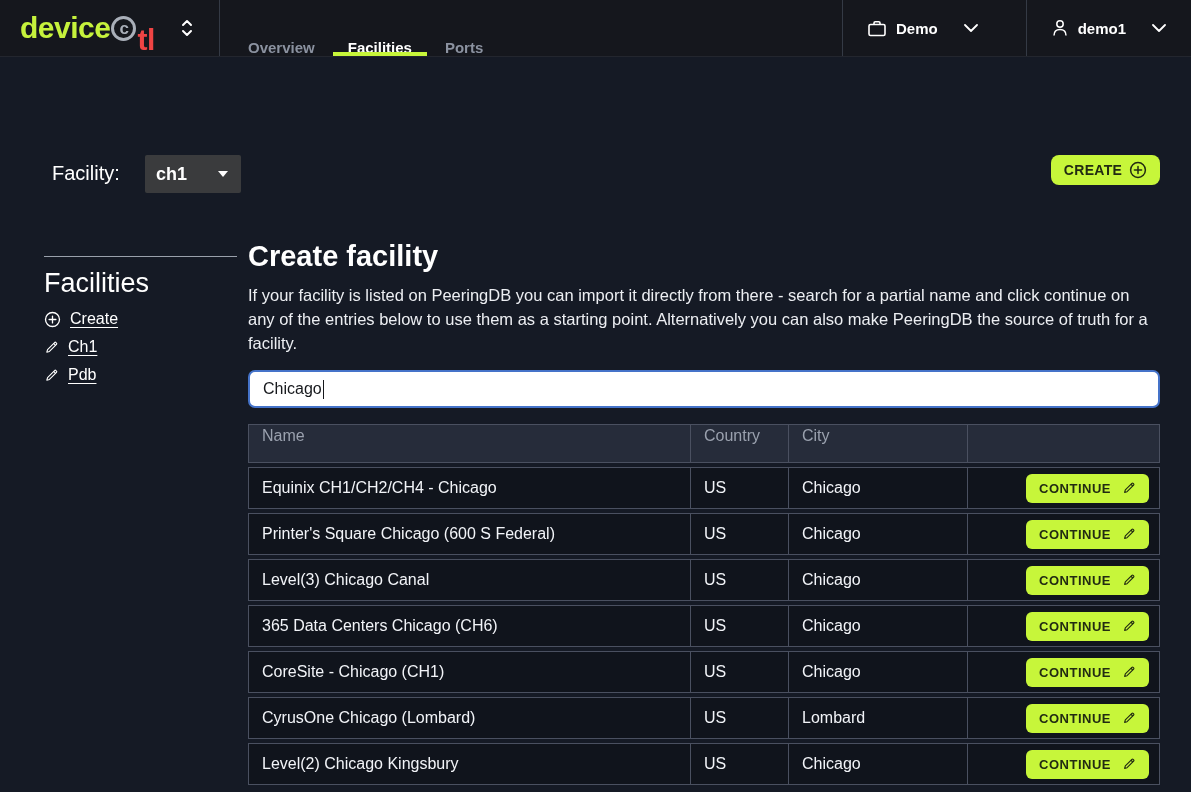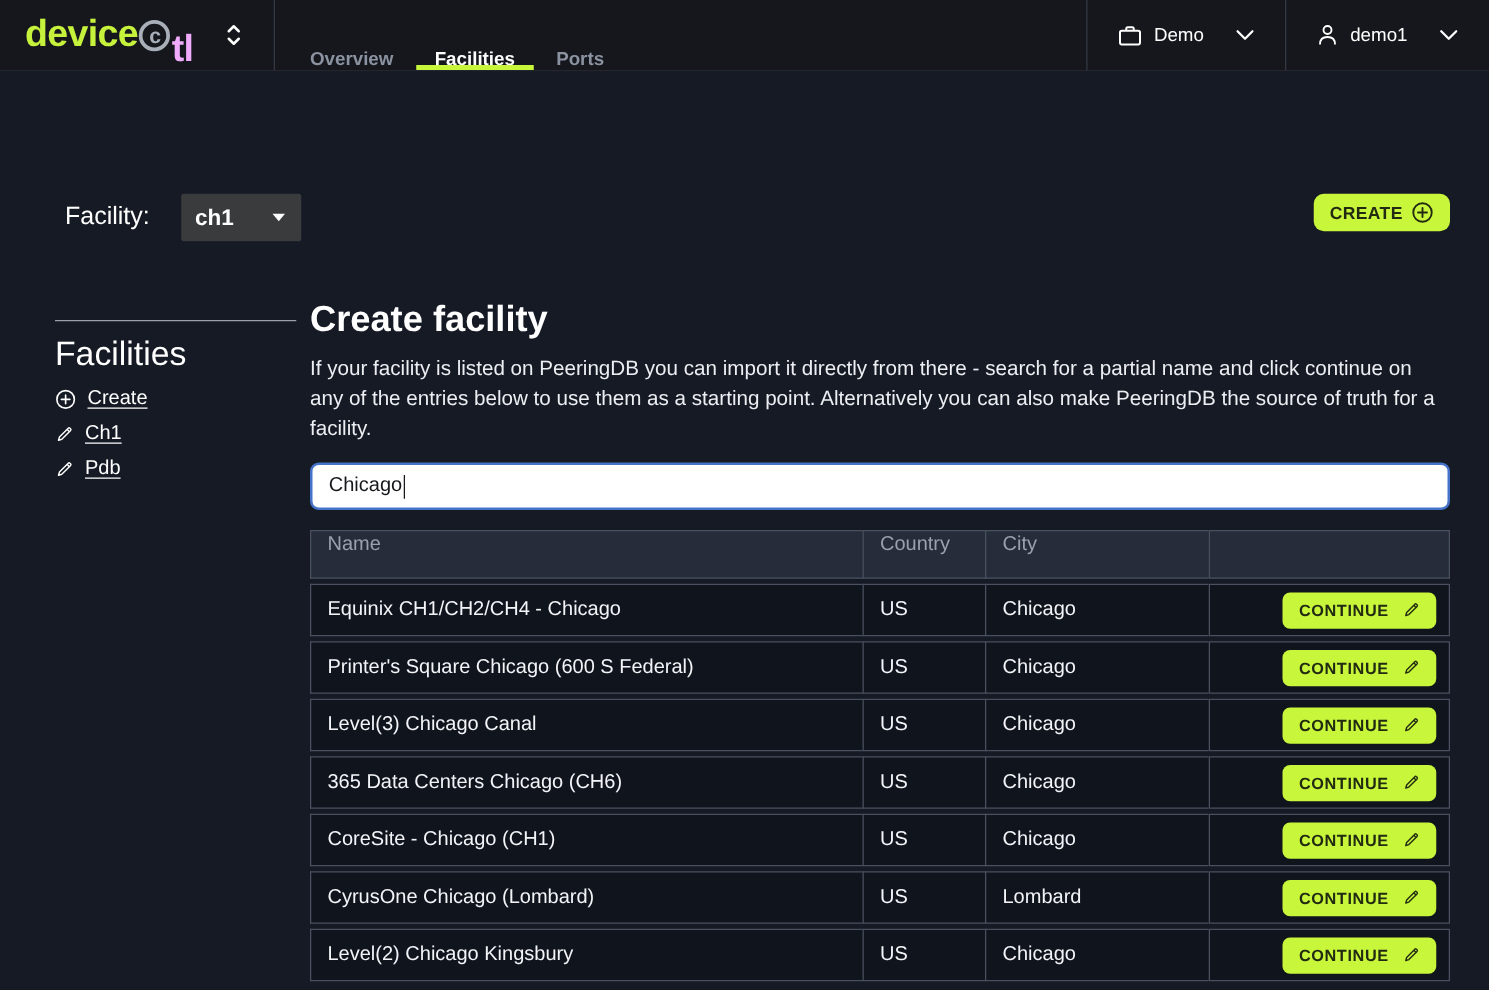--- a/index.html
+++ b/index.html
@@ -30,34 +30,34 @@
     display:flex;align-items:center;width:220px;padding-left:20px;
     border-right:1px solid #343a45;gap:26px;cursor:pointer;
   }
   .logo{display:flex;align-items:center;font-size:30px;font-weight:700;letter-spacing:-0.5px;line-height:1;}
   .logo .d{color:#c6f23c;}
   .logo .c{
     width:25px;height:25px;border:3px solid #a9afb9;border-radius:50%;
     color:#a9afb9;display:inline-flex;align-items:center;justify-content:center;
     font-size:17px;margin:0 1px;font-weight:700;
   }
-  .logo .t{color:#f0abfc;margin-top:24px;}
+  .logo .t{color:#ef4444;margin-top:24px;}
   .nav{display:flex;align-items:flex-end;margin-left:28px;gap:33px;}
   .nav-tab{
     position:relative;display:flex;align-items:center;
     color:var(--muted);font-size:15px;font-weight:600;cursor:pointer;
   }
   .nav-tab.active{color:#fff;font-weight:700;}
   .nav-tab.active::after{
     content:"";position:absolute;left:-15px;right:-15px;bottom:0;height:4px;background:var(--accent);
   }
   .header-right{margin-left:auto;display:flex;align-items:stretch;}
   .menu-box{
     display:flex;align-items:center;gap:10px;padding:4px 25px;
-    border-left:1px solid #343a45;font-size:15px;font-weight:400;color:#fff;cursor:pointer;
+    border-left:1px solid #343a45;font-size:15px;font-weight:700;color:#fff;cursor:pointer;margin-left:23px;
   }
   .menu-box .chev{margin-left:16px;display:flex;}
   .icon{display:inline-flex;align-items:center;justify-content:center;}
 
   
   .facility-label{position:absolute;left:52px;top:162px;font-size:20px;color:#fff;}
   .facility-select{
     position:absolute;left:145px;top:155px;width:96px;height:38px;
     background:#3a3b3d;border-radius:2px;display:flex;align-items:center;
     justify-content:space-between;padding:0 13px 0 11px;cursor:pointer;

